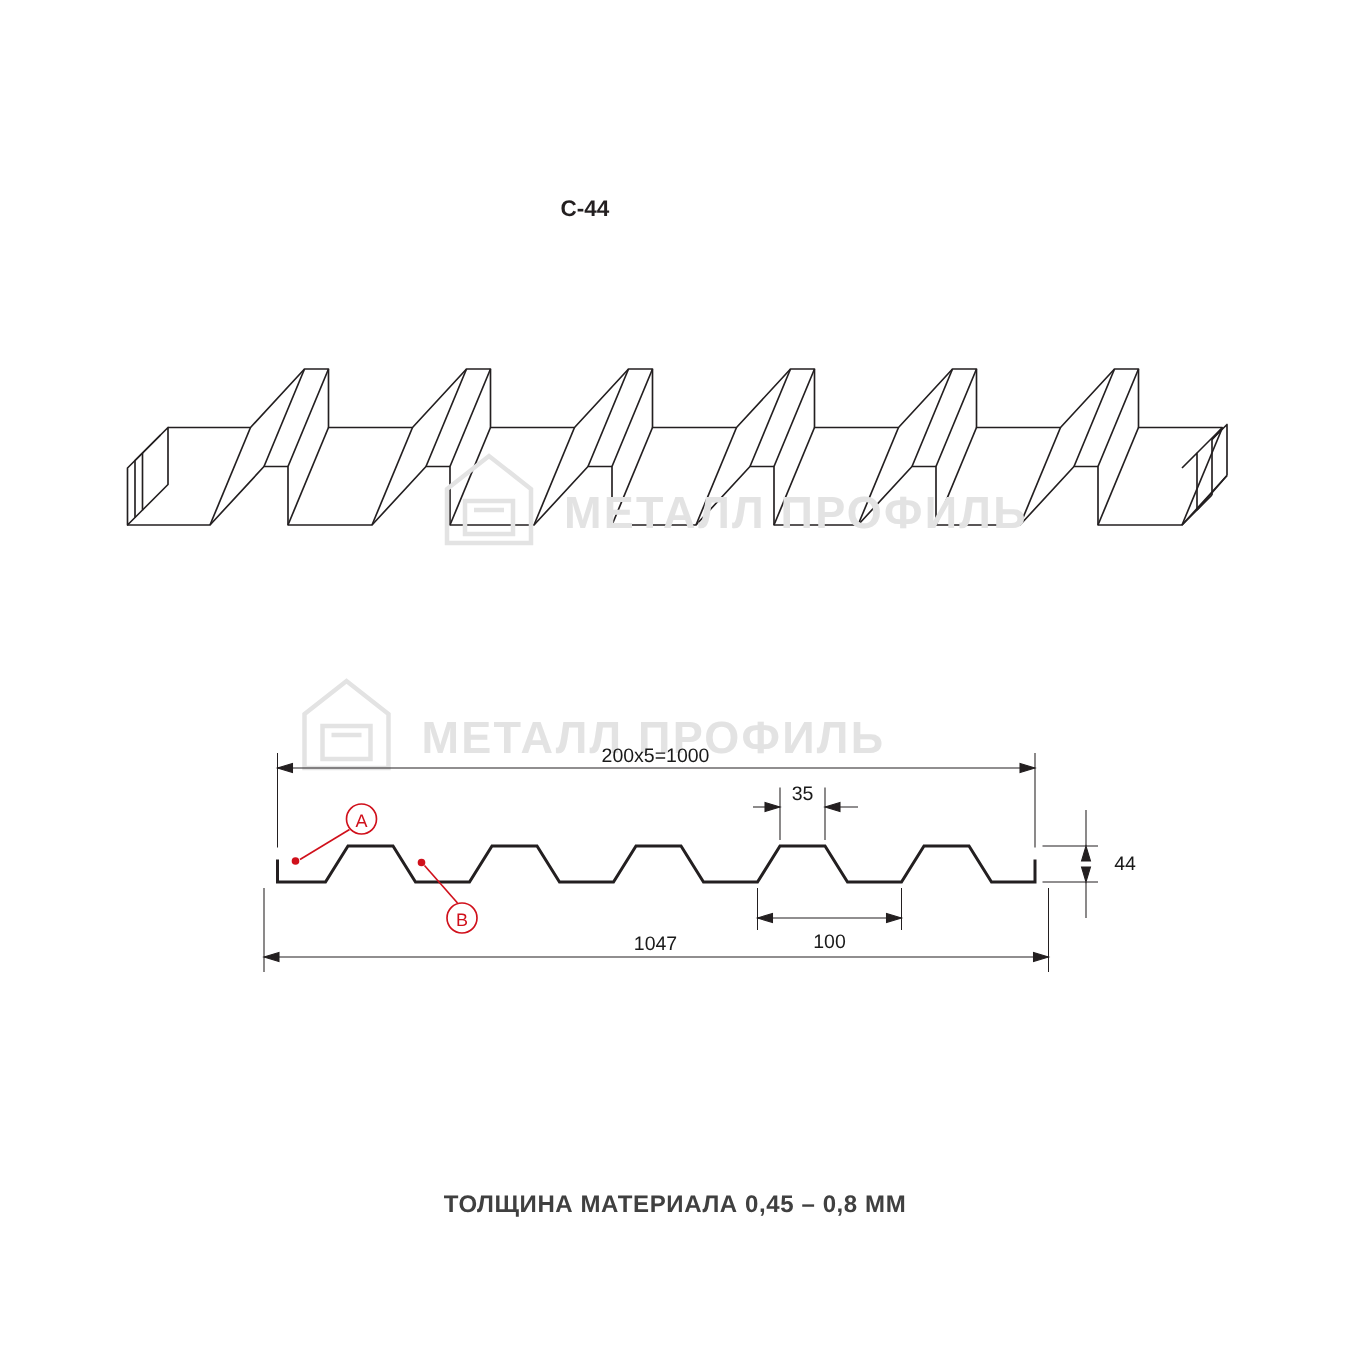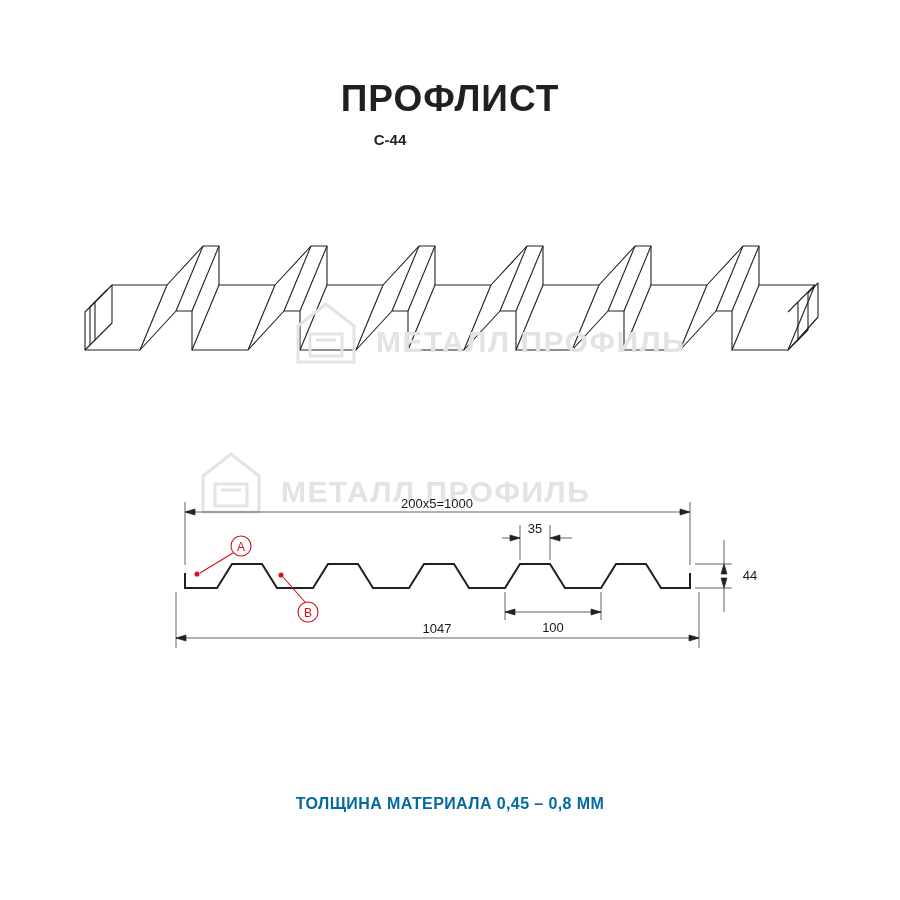--- a/index.html
+++ b/index.html
@@ -44,21 +44,21 @@
   }
   .footer-note {
     position: absolute;
     top: 795px;
     left: 0;
     width: 900px;
     text-align: center;
     font-size: 16px;
     font-weight: bold;
     letter-spacing: 0.4px;
-    color: #0369a1;
+    color: #404040;
   }
   svg { display: block; }
   .wm {
     position: absolute;
     pointer-events: none;
     opacity: 1;
   }
   .wm-text {
     font-family: "Liberation Sans", sans-serif;
     font-weight: bold;
@@ -79,21 +79,20 @@
     font-family: "Liberation Sans", sans-serif;
     font-size: 12px;
     fill: #d0101b;
   }
 </style>
 </head>
 <body>
 
 <div class="sheet">
 
-  <div class="title">ПРОФЛИСТ</div>
   <div class="subtitle">С-44</div>
 
   <svg class="wm" style="left:0; top:180px;" width="900" height="260">
     <g fill="none" stroke="#231f20" stroke-width="1.1" stroke-linejoin="round">
 
       <path d="M85,132 L95,122 L95,160 L85,170 Z"></path>
       <path d="M95,122 L112,105 L112,143 L95,160"></path>
 
       <path d="M85,170 L140,170 L176,131 L192,131 L192,170 L248,170 L284,131 L300,131 L300,170 L356,170 L392,131 L408,131 L408,170 L464,170 L500,131 L516,131 L516,170 L572,170 L608,131 L624,131 L624,170 L680,170 L716,131 L732,131 L732,170 L788,170 L818,137"></path>
 

